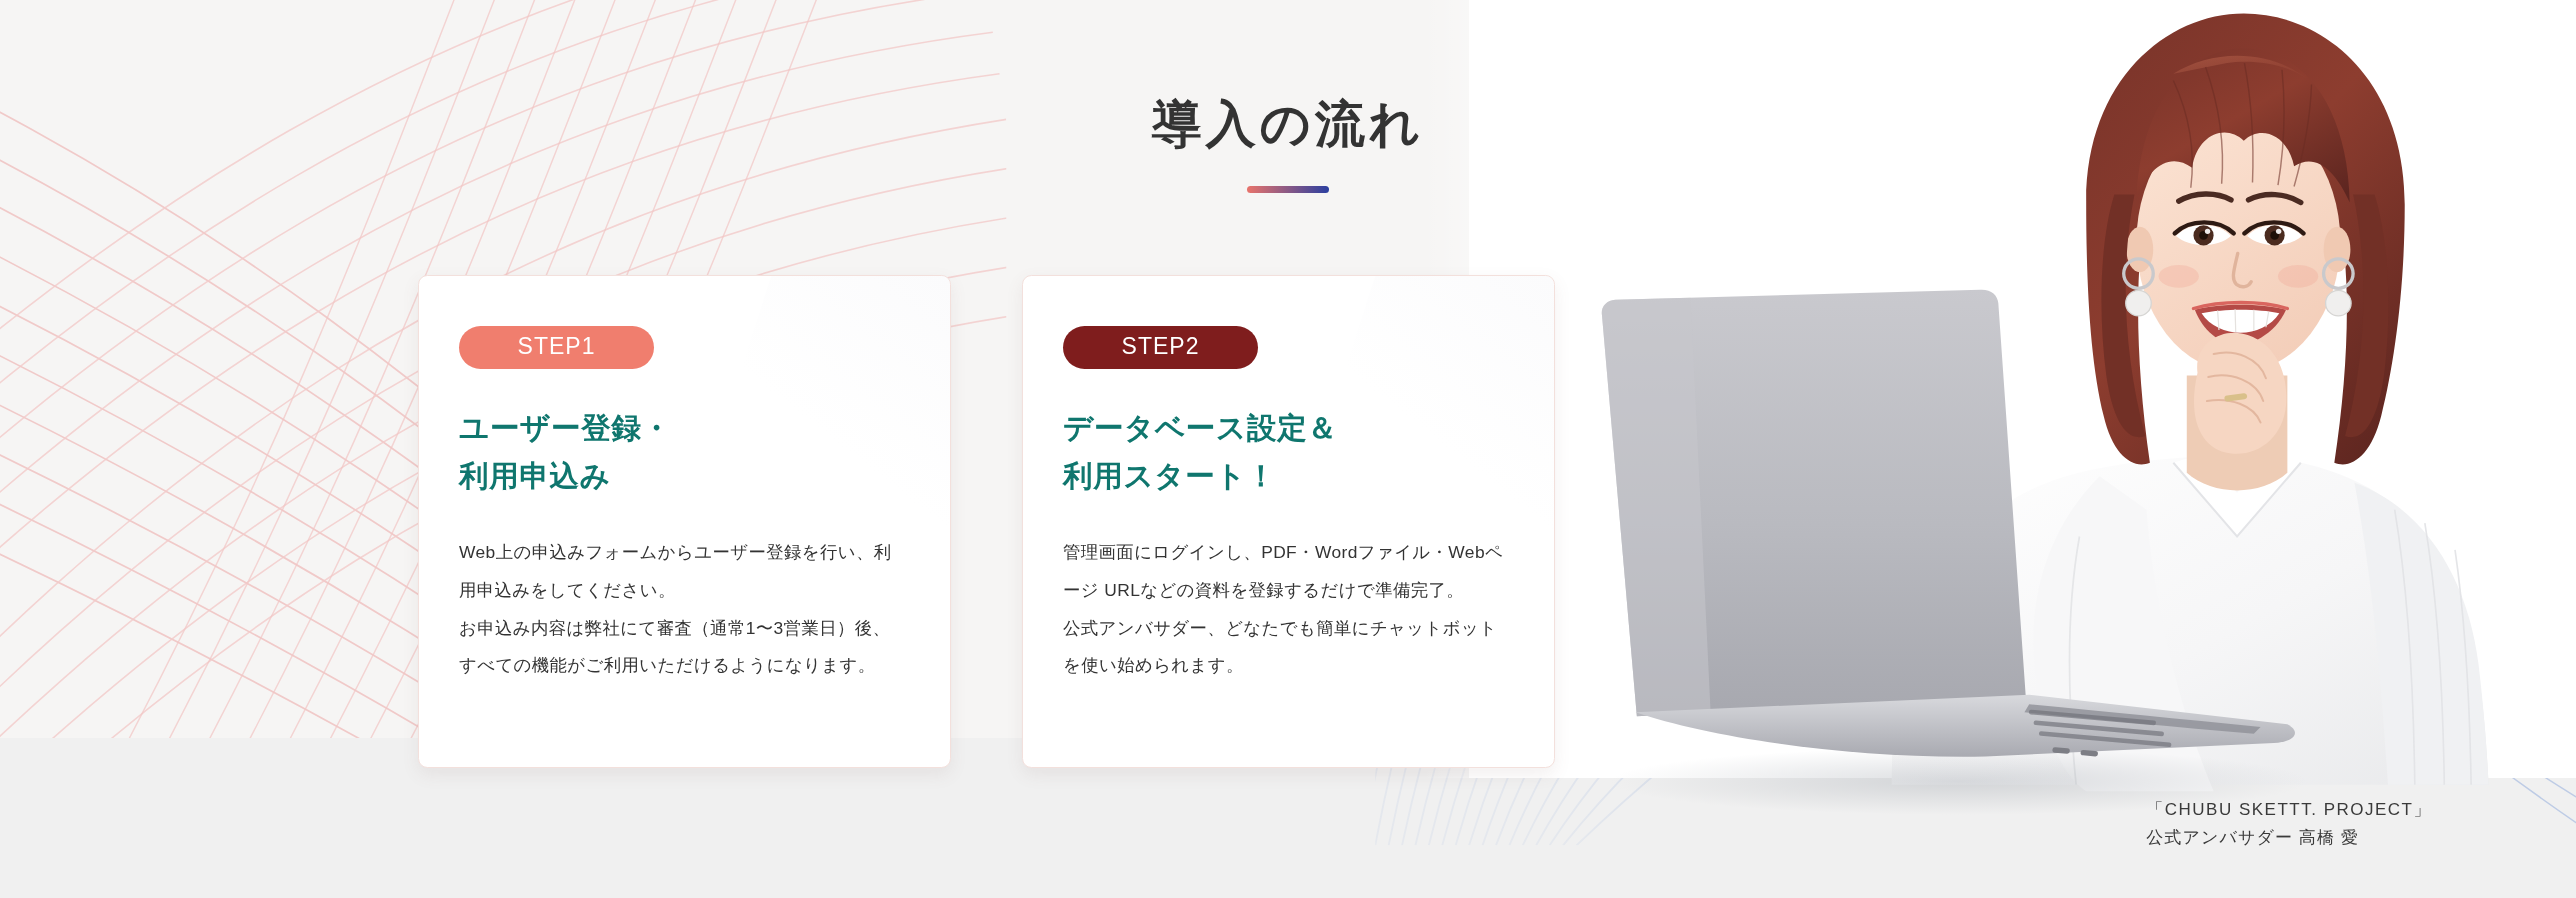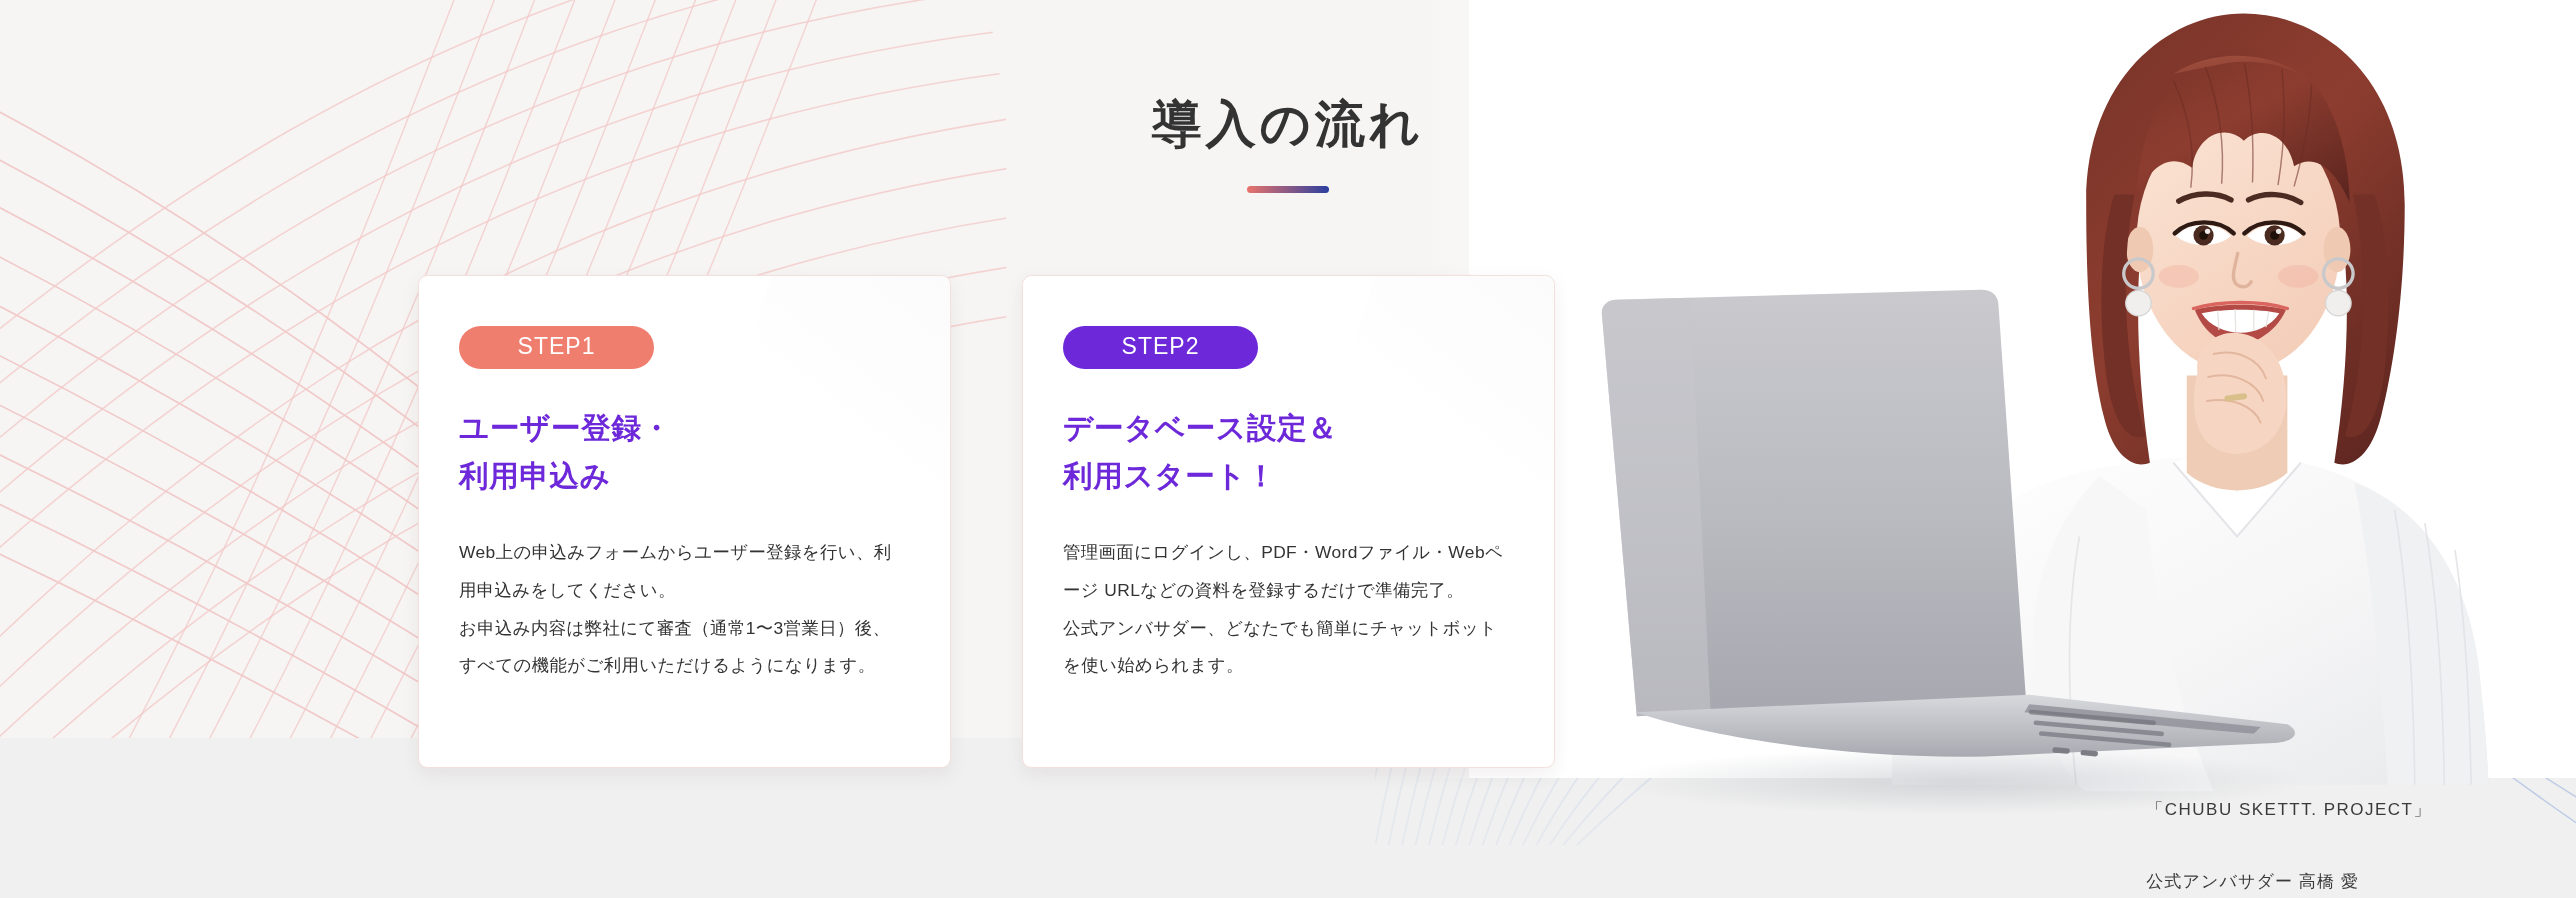--- a/index.html
+++ b/index.html
@@ -116,27 +116,27 @@
     box-sizing: border-box;
     text-align: center;
     padding: 7.4px 0 8.7px 0;
     border-radius: 670px;
     color: #ffffff;
     font-size: 23px;
     font-weight: 400;
     letter-spacing: 1px;
   }
   .badge-step1 { background: #f07e6e; }
-  .badge-step2 { background: #6d28d9; }
+  .badge-step2 { background: #7f1d1d; }
 
   .step-title {
     margin: 35px 0 0 0;
     font-size: 29.5px;
     font-weight: 700;
-    color: #6d28d9;
+    color: #0f766e;
     line-height: 1.62;
     letter-spacing: 0.7px;
   }
   .step-body {
     margin: 34px 0 0 0;
     width: 449px;
     font-size: 17.4px;
     font-weight: 400;
     color: #333333;
     line-height: 2.18;
@@ -158,21 +158,21 @@
     right: 144px; top: 796px;
     text-align: left;
     color: #3a3a3a;
   }
   .caption-line {
     font-size: 17px;
     line-height: 1.62;
     letter-spacing: 1.5px;
     white-space: nowrap;
   }
-  .caption-line.l2 { letter-spacing: 1.1px; margin-top: 44px; }
+  .caption-line.l2 { letter-spacing: 1.1px; }
 </style>
 </head>
 <body>
 
 <div id="stage">
 
   <div class="band-top"></div>
   <div class="band-bottom"></div>
 
   <svg class="bg-svg" viewBox="0 0 3840 1340" preserveAspectRatio="none" aria-hidden="true">

